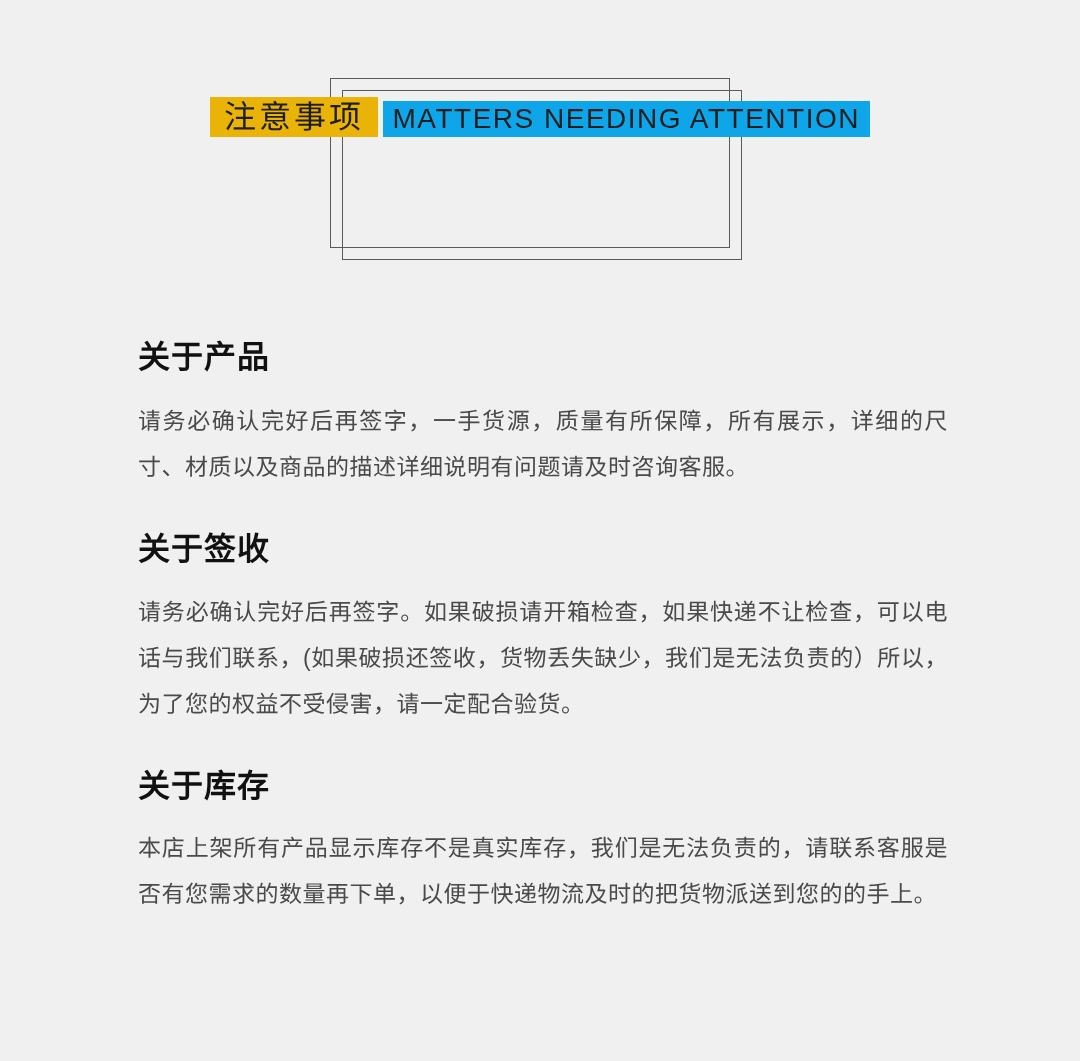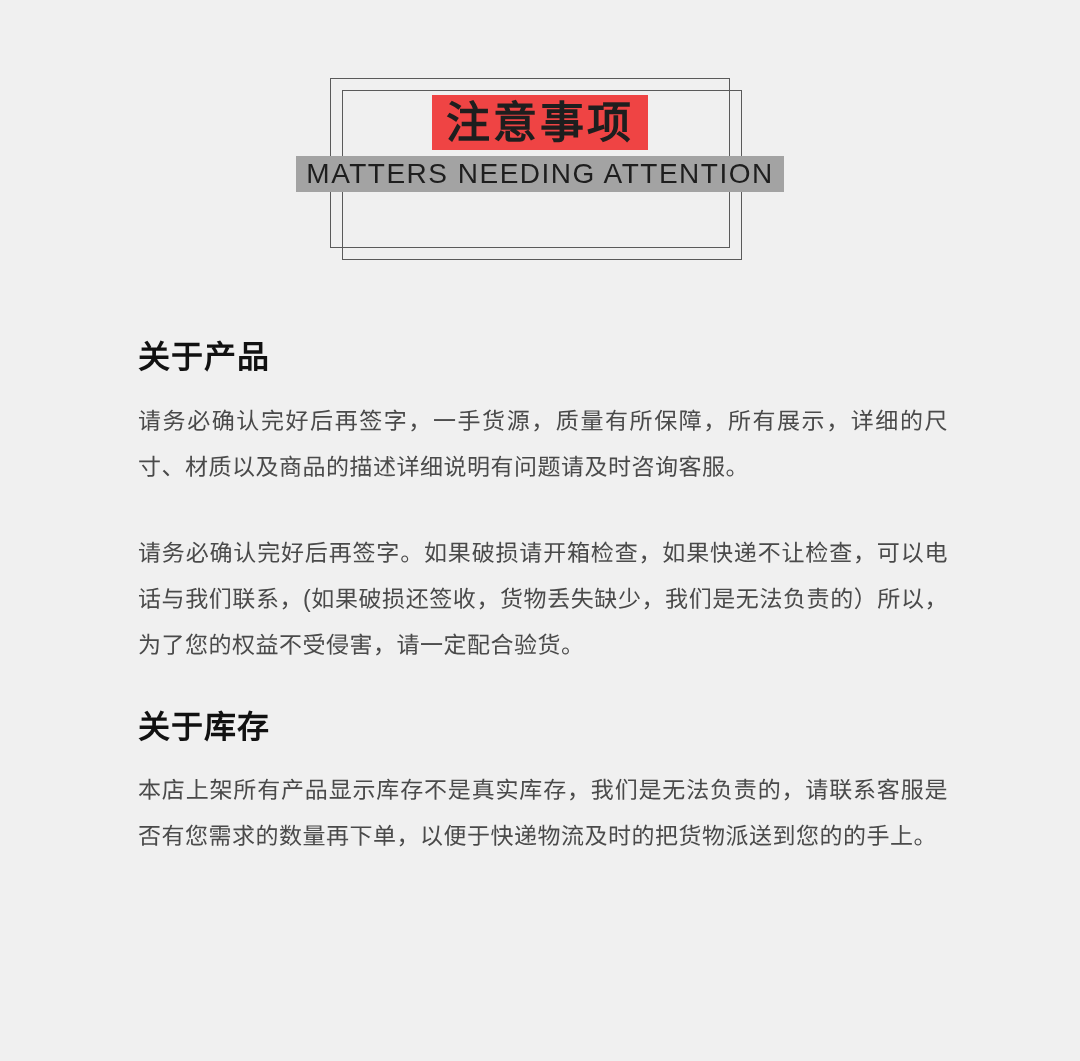--- a/index.html
+++ b/index.html
@@ -52,36 +52,36 @@
 
   .header-text {
     position: absolute;
     left: -120px;
     top: 95px;
     width: 660px;
     text-align: center;
     z-index: 3;
   }
   .title-cn {
-    font-size: 44px;
-    font-weight: bold;
+    font-size: 32px;
+    font-weight: normal;
     letter-spacing: 3px;
     color: #1e1e1e;
     line-height: 1.25;
-    background: #ef4444;
+    background: #eab308;
     display: inline-block;
     padding: 0 14px;
   }
   .title-en {
     font-size: 28px;
     letter-spacing: 1.5px;
     color: #1e1e1e;
     line-height: 1.3;
     margin-top: 6px;
-    background: #a3a3a3;
+    background: #0ea5e9;
     display: inline-block;
     padding: 0 10px;
     white-space: nowrap;
   }
 
   
   .content {
     position: absolute;
     left: 138px;
     top: 338px;
@@ -128,20 +128,21 @@
   </div>
 
   <div class="content">
 
     <div class="section section-1">
       <h2 class="section-heading">关于产品</h2>
       <p class="section-body">请务必确认完好后再签字，一手货源，质量有所保障，所有展示，详细的尺寸、材质以及商品的描述详细说明有问题请及时咨询客服。</p>
     </div>
 
     <div class="section section-2">
+      <h2 class="section-heading">关于签收</h2>
       <p class="section-body">请务必确认完好后再签字。如果破损请开箱检查，如果快递不让检查，可以电话与我们联系，(如果破损还签收，货物丢失缺少，我们是无法负责的）所以，为了您的权益不受侵害，请一定配合验货。</p>
     </div>
 
     <div class="section section-3">
       <h2 class="section-heading">关于库存</h2>
       <p class="section-body">本店上架所有产品显示库存不是真实库存，我们是无法负责的，请联系客服是否有您需求的数量再下单，以便于快递物流及时的把货物派送到您的的手上。</p>
     </div>
 
   </div>
 </div>

